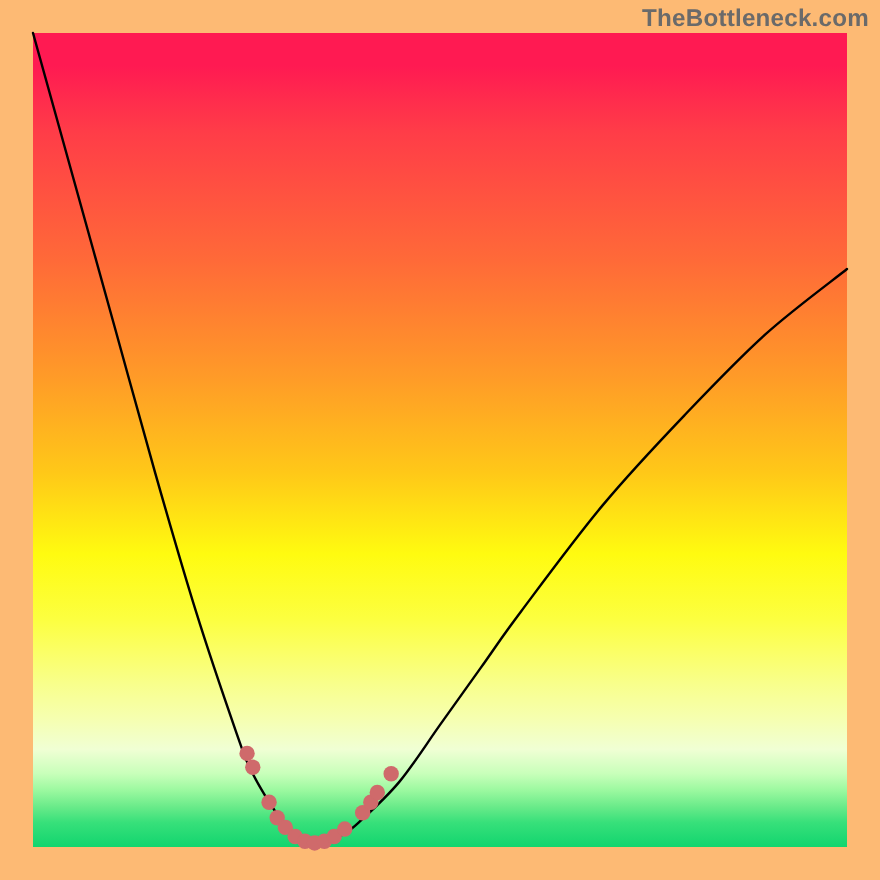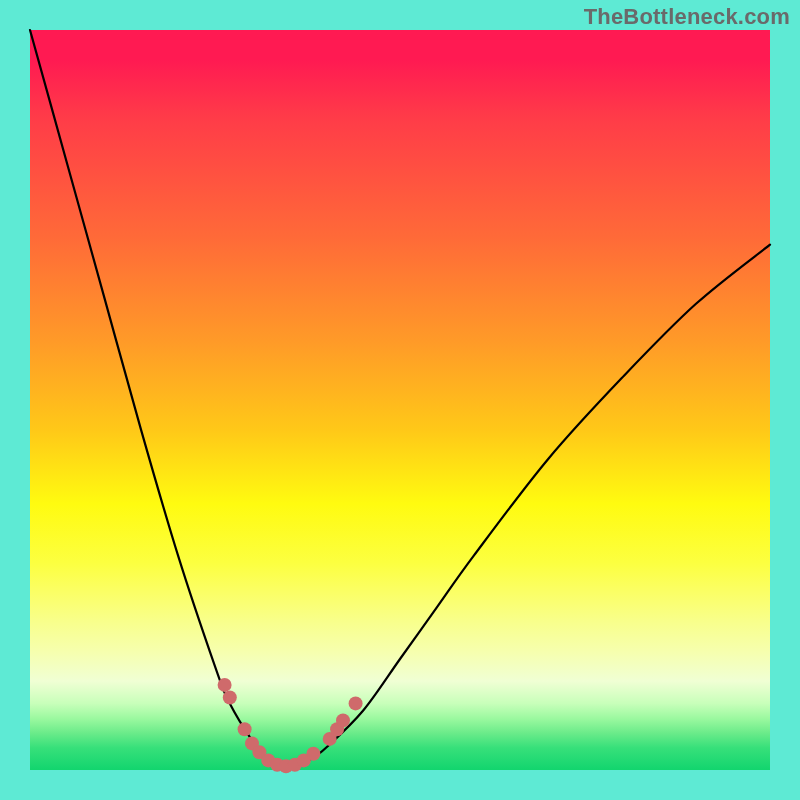--- a/index.html
+++ b/index.html
@@ -9,21 +9,21 @@
     height: 800px;
     background: #000;
     overflow: hidden;
   }
   .frame {
     position: absolute;
     left: 0;
     top: 0;
     width: 800px;
     height: 800px;
-    background: #5eead4;
+    background: #fdba74;
   }
   .plot {
     position: absolute;
     left: 30px;
     top: 30px;
     width: 740px;
     height: 740px;
     background: linear-gradient(to bottom,
       #ff1a52 0%,
       #ff1a52 4%,

